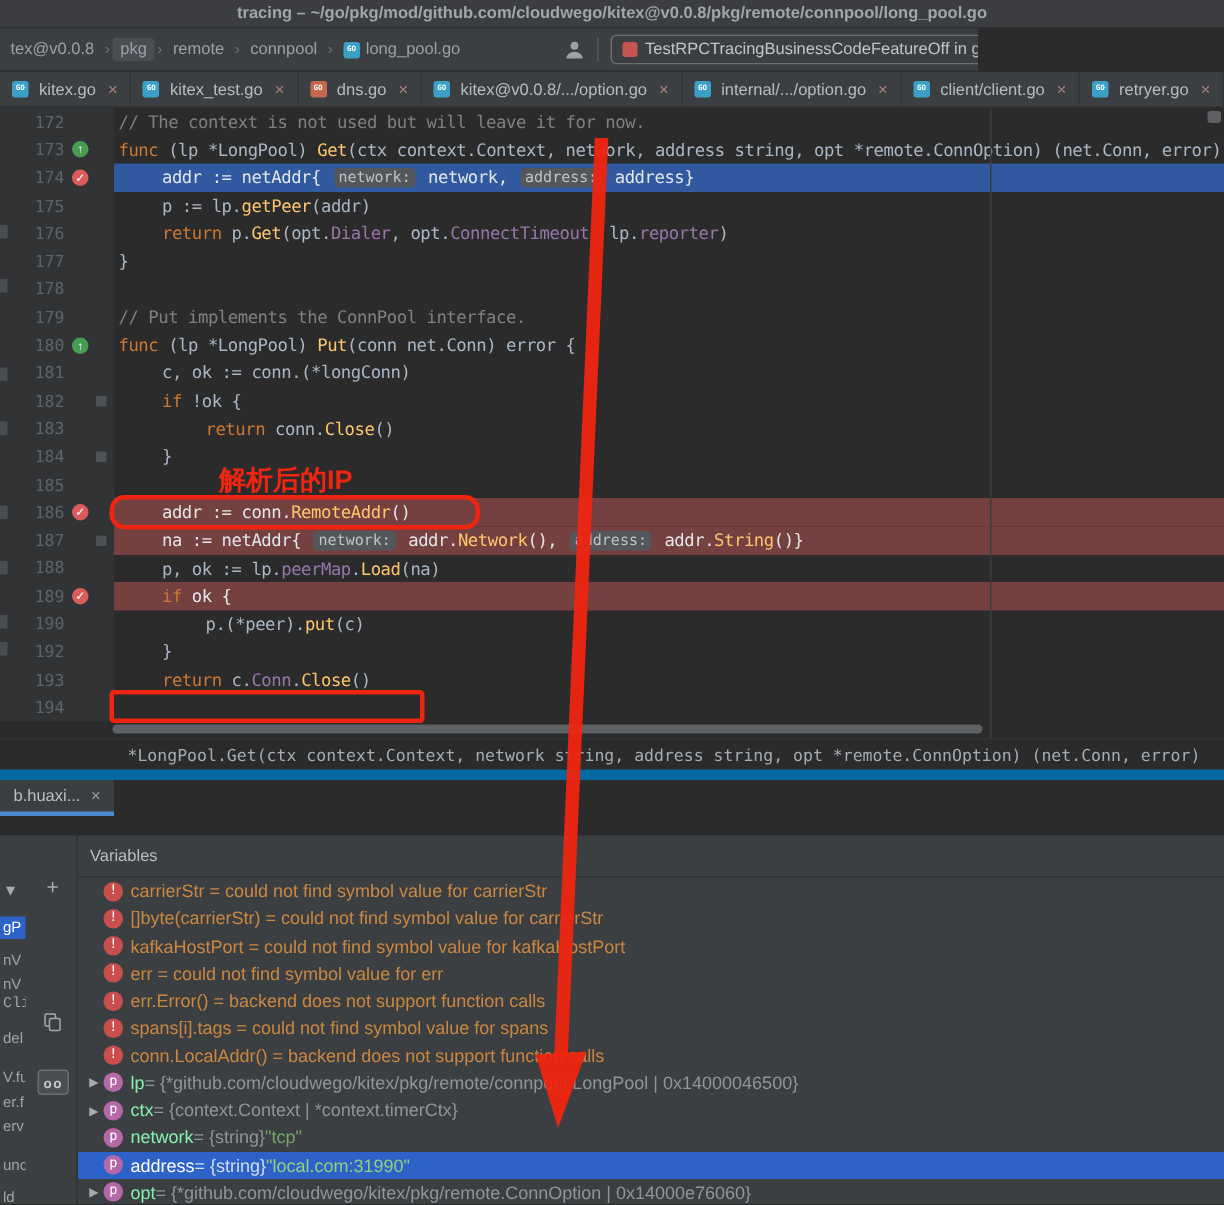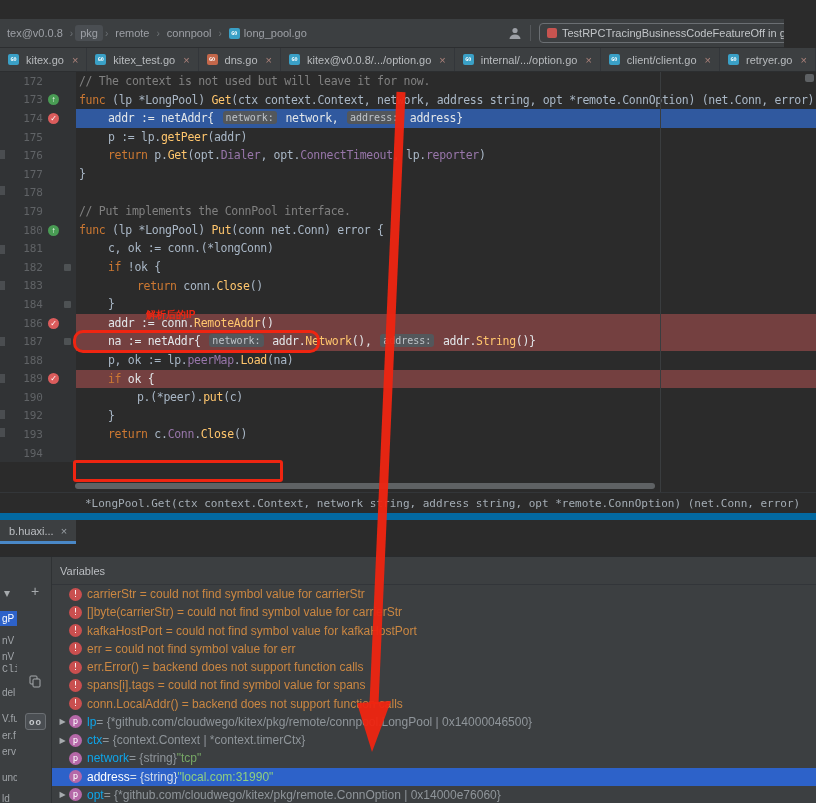--- a/index.html
+++ b/index.html
@@ -5,21 +5,21 @@
   *{margin:0;padding:0;box-sizing:border-box}
   html,body{width:816px;height:803px;overflow:hidden;background:#2B2B2B}
   body{font-family:"Liberation Sans",sans-serif;position:relative}
   .app{position:absolute;left:0;top:0;width:816px;height:803px;background:#2B2B2B;overflow:hidden}
 
   
   .titlebar{position:absolute;left:0;top:0;width:816px;height:19px;background:#3B3D40;border-bottom:1px solid #2C2E30;display:flex;align-items:center;justify-content:center}
   .titlebar span{font-size:11px;color:#A2A5A9;font-weight:bold;white-space:nowrap}
 
   
-  .navbar{position:absolute;left:0;top:19px;width:784px;height:29px;background:#3C3F41;border-bottom:1px solid #2C2E30;display:flex;align-items:center}
+  .navbar{position:absolute;left:0;top:19px;width:652px;height:29px;background:#3C3F41;border-bottom:1px solid #2C2E30;display:flex;align-items:center}
   .crumbs{display:flex;align-items:center;gap:1px;padding-left:2px;flex:1;min-width:0;overflow:hidden}
   .crumb{font-size:11px;color:#9DA0A6;padding:2px 5px;white-space:nowrap;display:flex;align-items:center;gap:4px}
   .crumb.chip{background:#4A4E52;border-radius:3px}
   .crumb-sep{color:#6E7276;font-size:10px;padding:0 1px}
   .nav-right{display:flex;align-items:center;gap:8px;flex:none;width:276px;overflow:hidden}
   .nav-divider{width:1px;height:16px;background:#55585B;flex:none}
   .runbox{display:flex;align-items:center;gap:5px;border:1px solid #6B6F73;border-radius:4px;height:20px;padding:0 7px;flex:none;width:252px;overflow:hidden}
   .runbox span{font-size:11px;color:#C2C5C8;white-space:nowrap}
   .runicon{width:10px;height:10px;border-radius:2px;background:#C75450;flex:none}
 
@@ -75,39 +75,42 @@
   .vhead{position:absolute;left:52px;top:0;right:0;height:28px;display:flex;align-items:center;border-bottom:1px solid #323539}
   .vhead span{font-size:11px;color:#BBBEC2;padding-left:8px}
   .vars{position:absolute;left:52px;top:28px;right:0;bottom:0;display:flex;flex-direction:column;overflow:hidden}
   .vrow{height:18.25px;flex:none;display:flex;align-items:center;font-size:12px;white-space:nowrap;overflow:hidden}
   .vrow.sel{background:var(--selection-blue)}
   .vchev{width:13px;margin-left:4px;color:#A7ABAE;font-size:8px;text-align:center;flex:none}
   .vicon{width:13px;height:13px;border-radius:50%;flex:none;margin-right:5px;color:#fff;font-size:9px;line-height:13px;text-align:center;font-family:"DejaVu Sans Mono",monospace}
   .vicon.err{background:#C94F4F}
   .vicon.prm{background:#B568A8}
   .vtext.err{color:var(--error-orange)}
-  .vname{color:#0ea5e9}
+  .vname{color:#86efac}
   .vval{color:#8F959A}
   .vstr{color:var(--string-green)}
   .vrow.sel .vname{color:#ffffff}
   .vrow.sel .vval{color:#D5DEEA}
   .vrow.sel .vstr{color:#8FD07F}
 
   
   .abox1{position:absolute;left:73px;top:330px;width:247px;height:23px;border:3px solid var(--annotation-red);border-radius:10px;z-index:50;pointer-events:none}
   .abox2{position:absolute;left:73px;top:460px;width:210px;height:22px;border:3px solid var(--annotation-red);border-radius:3px;z-index:50;pointer-events:none}
-  .alabel{position:absolute;left:146px;top:308px;color:var(--annotation-red);font-size:10px;font-weight:bold;z-index:51;pointer-events:none}
+  .alabel{position:absolute;left:146px;top:308px;color:var(--annotation-red);font-size:18px;font-weight:bold;z-index:51;pointer-events:none}
   .arrow-svg{position:absolute;left:0;top:0;z-index:49;pointer-events:none}
   .person-icon{display:flex;align-items:center;flex:none}
 </style>
 </head>
 <body>
 
 <div class="app">
 
+  <div class="titlebar">
+    <span>tracing – ~/go/pkg/mod/github.com/cloudwego/kitex@v0.0.8/pkg/remote/connpool/long_pool.go</span>
+  </div>
 
   <div class="navbar">
     <div class="crumbs" id="crumbs">
         <span class="crumb">
           <span>tex@v0.0.8</span>
         </span>
         <span class="crumb-sep">›</span>
         <span class="crumb chip">
           <span>pkg</span>
         </span>
@@ -293,20 +296,28 @@
             <span class="lnum">184</span>
             <span class="gicon"></span>
             <span class="gfold">
               <span class="foldsq"></span>
             </span>
           </div>
           <div class="code ind1"><span class="pl">}</span></div>
         </div>
         <div class="crow">
           <div class="gut">
+            <span class="lnum">185</span>
+            <span class="gicon"></span>
+            <span class="gfold"></span>
+          </div>
+          <div class="code ind0"></div>
+        </div>
+        <div class="crow">
+          <div class="gut">
             <span class="lnum">186</span>
             <span class="gicon">
               <span class="bpdot">✓</span>
             </span>
             <span class="gfold"></span>
           </div>
           <div class="code ind1 bp"><span class="pl">addr := conn.</span><span class="fn">RemoteAddr</span><span class="pl">()</span></div>
         </div>
         <div class="crow">
           <div class="gut">

